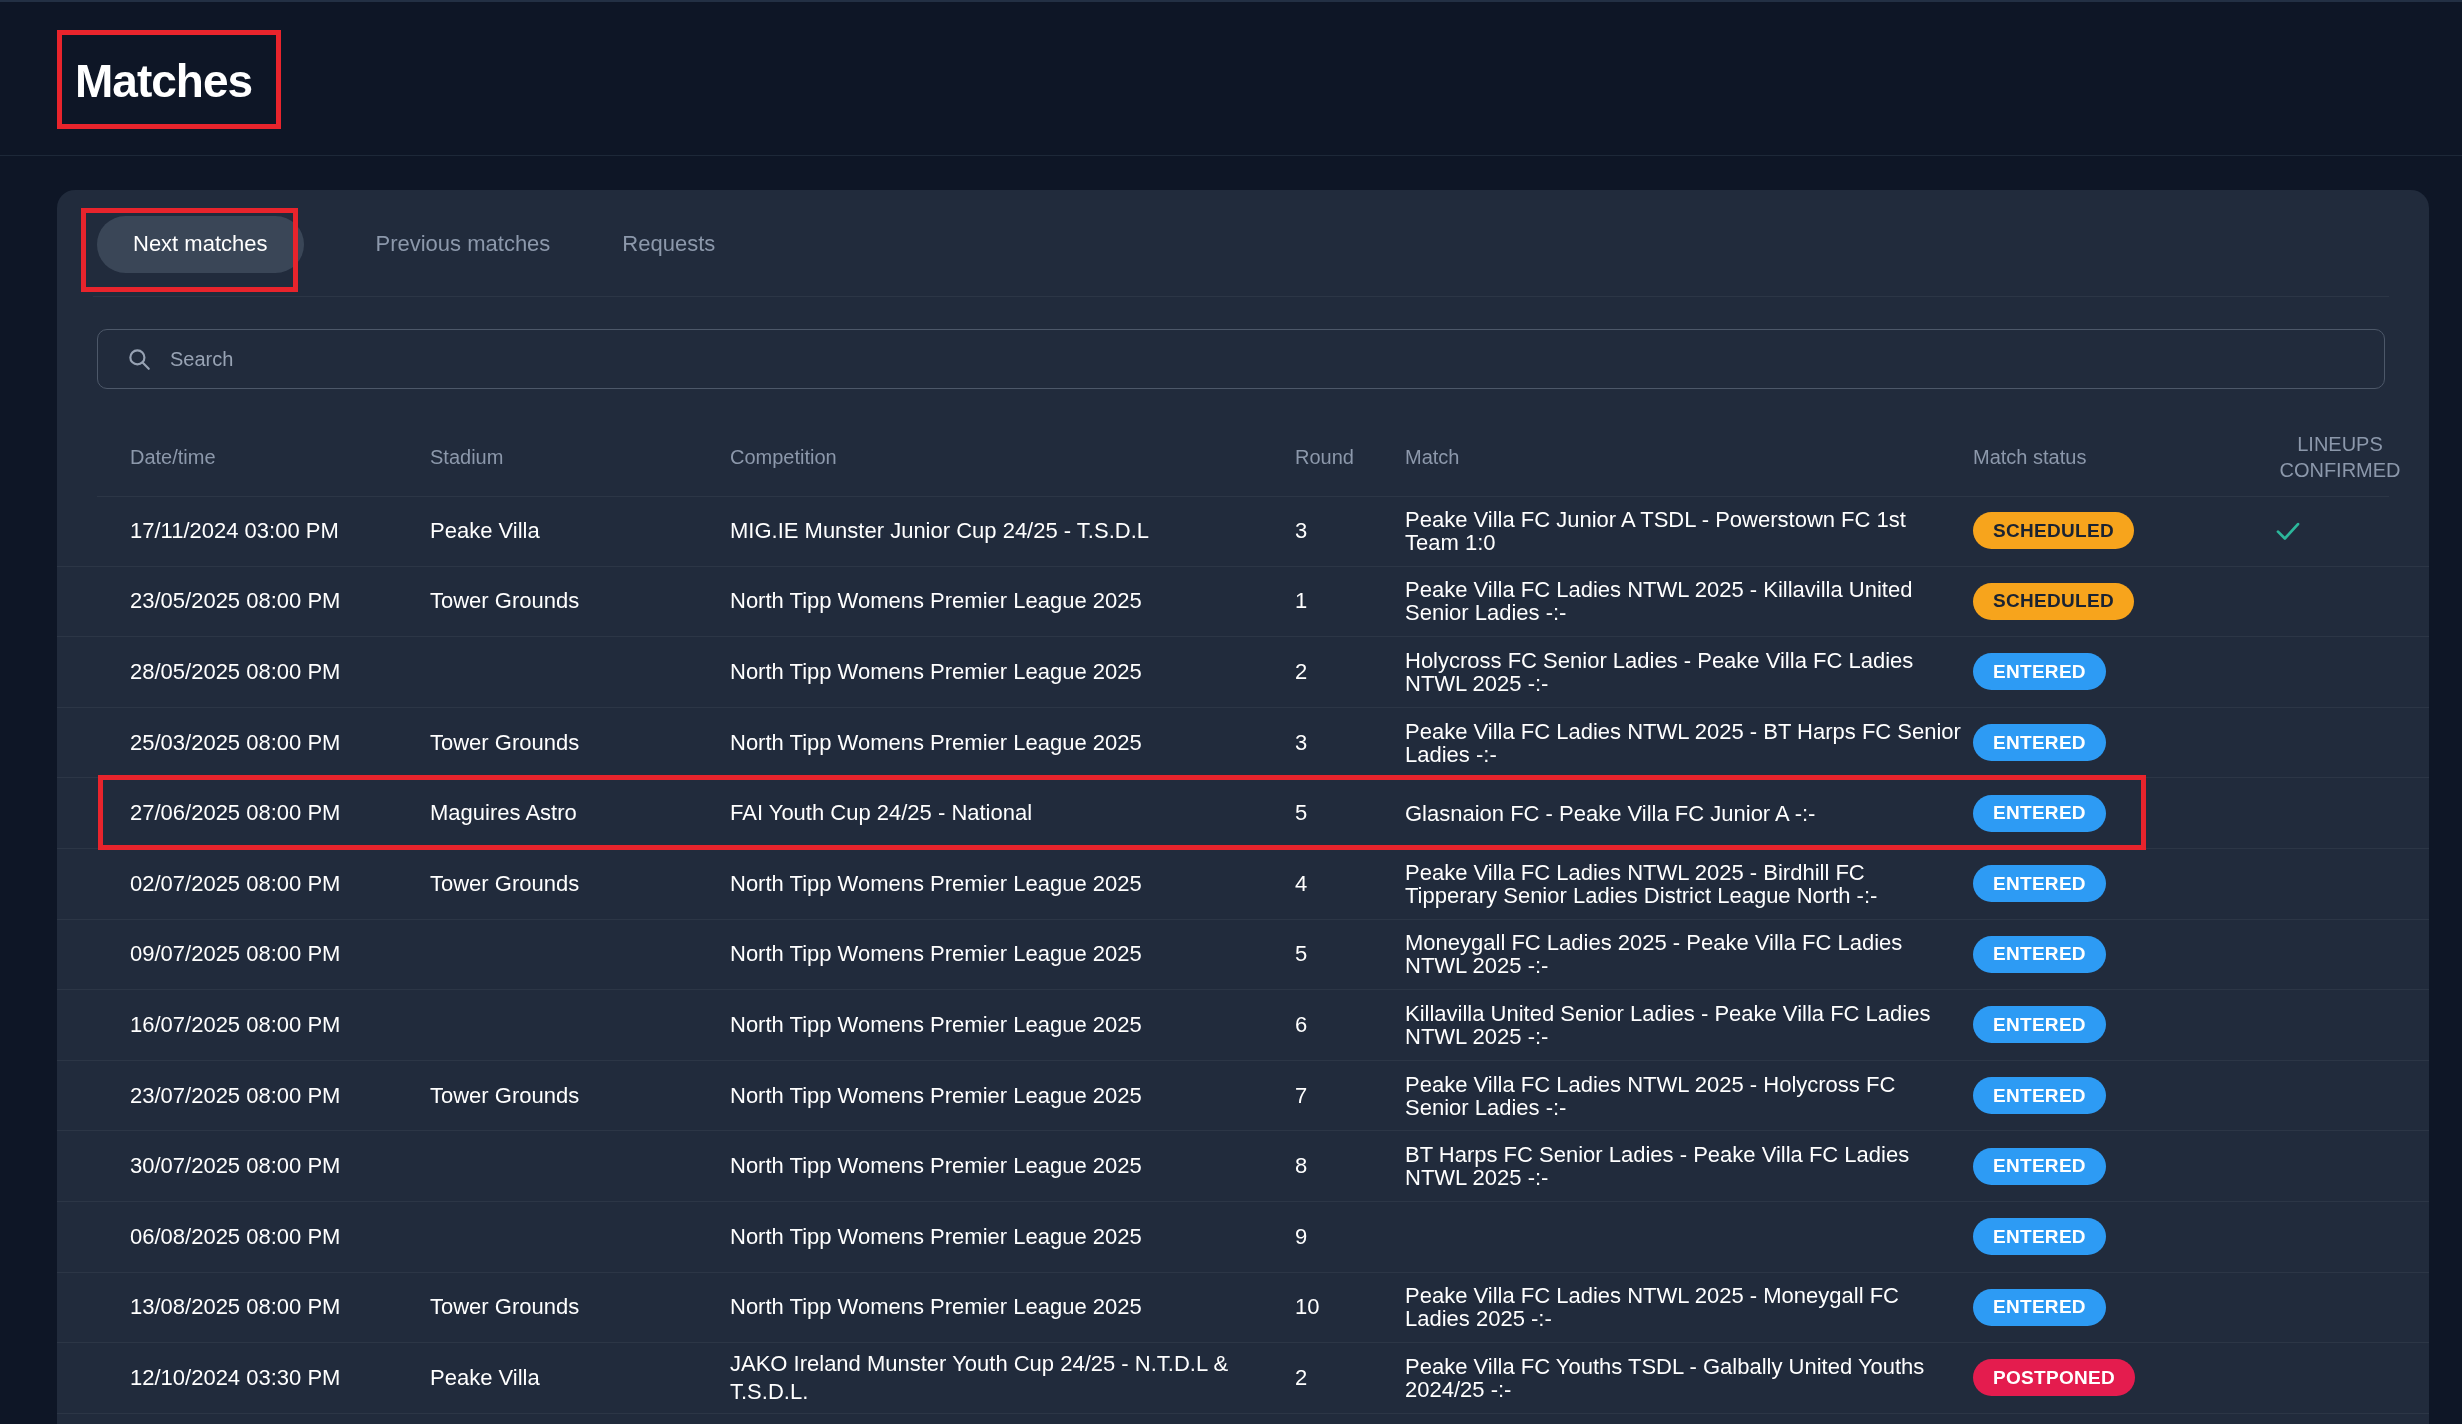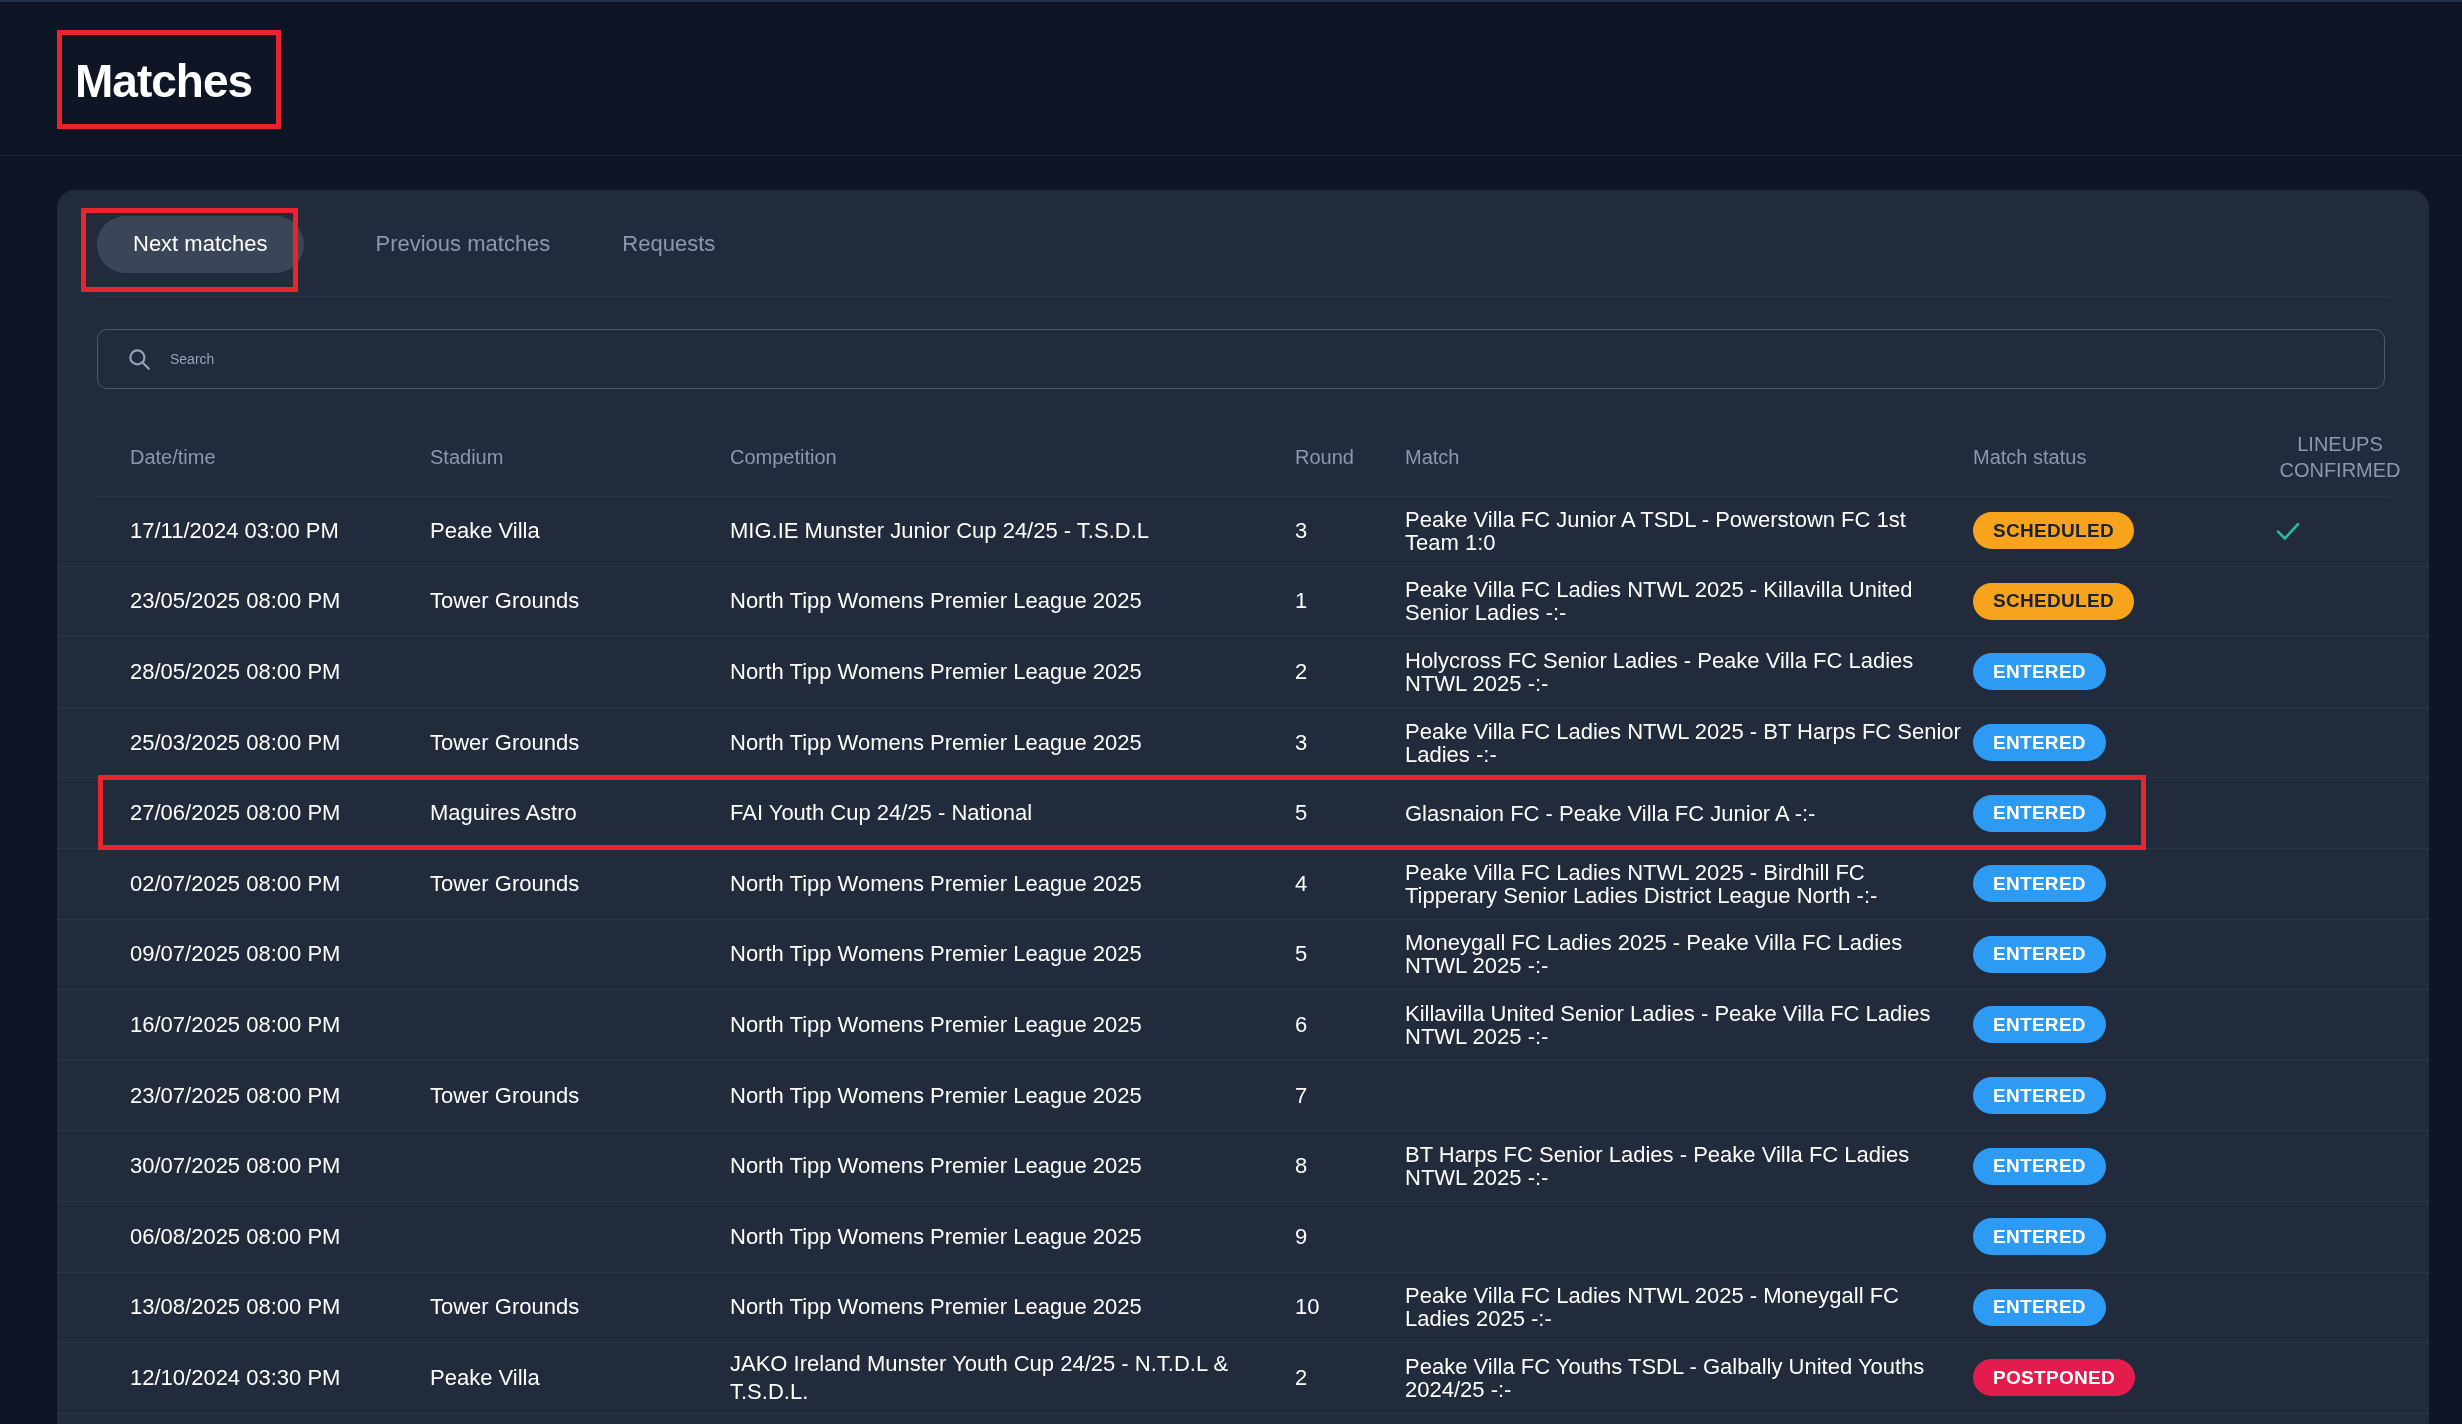--- a/index.html
+++ b/index.html
@@ -42,21 +42,21 @@
   .tabs-divider{position:absolute;left:36px;right:40px;top:106px;height:1px;background:var(--divider);}
   
   .search-box{
     position:absolute;left:40px;right:44px;top:139px;height:60px;
     border:1px solid var(--search-border);border-radius:10px;
     display:flex;align-items:center;padding-left:28px;
   }
   .search-box svg{flex:0 0 auto;}
   .search-box input{
     flex:1;background:transparent;border:none;outline:none;
-    font-family:"Liberation Sans",sans-serif;font-size:14px;color:#84cc16;
+    font-family:"Liberation Sans",sans-serif;font-size:20px;color:#84cc16;
     margin-left:18px;height:100%;
   }
   .search-box input::placeholder{color:var(--placeholder);}
   
   .thead{position:absolute;left:0;top:238px;height:58px;width:100%;text-align:center;}
   .thead .hcell{
     position:absolute;top:0;height:100%;display:flex;align-items:center;
     font-size:20px;color:var(--muted);line-height:26px;
   }
   .h-datetime{left:73px;}  .h-stadium{left:373px;}  .h-competition{left:673px;}
@@ -312,20 +312,23 @@
         </div>
     <div class="cell c-stadium">
           <span>Tower Grounds</span>
         </div>
     <div class="cell c-competition">
           <span>North Tipp Womens Premier League 2025</span>
         </div>
     <div class="cell c-round">
           <span>7</span>
         </div>
+    <div class="cell c-match">
+          <span>Peake Villa FC Ladies NTWL 2025 - Holycross FC Senior Ladies -:-</span>
+        </div>
     <div class="cell c-status">
       <span class="badge" style="background: rgb(45, 155, 244); color: rgb(255, 255, 255);">ENTERED</span>
     </div>
     <div class="cell c-confirmed">
       
     </div>
   </div>
       <div class="row">
     <div class="cell c-datetime">
           <span>30/07/2025 08:00 PM</span>

